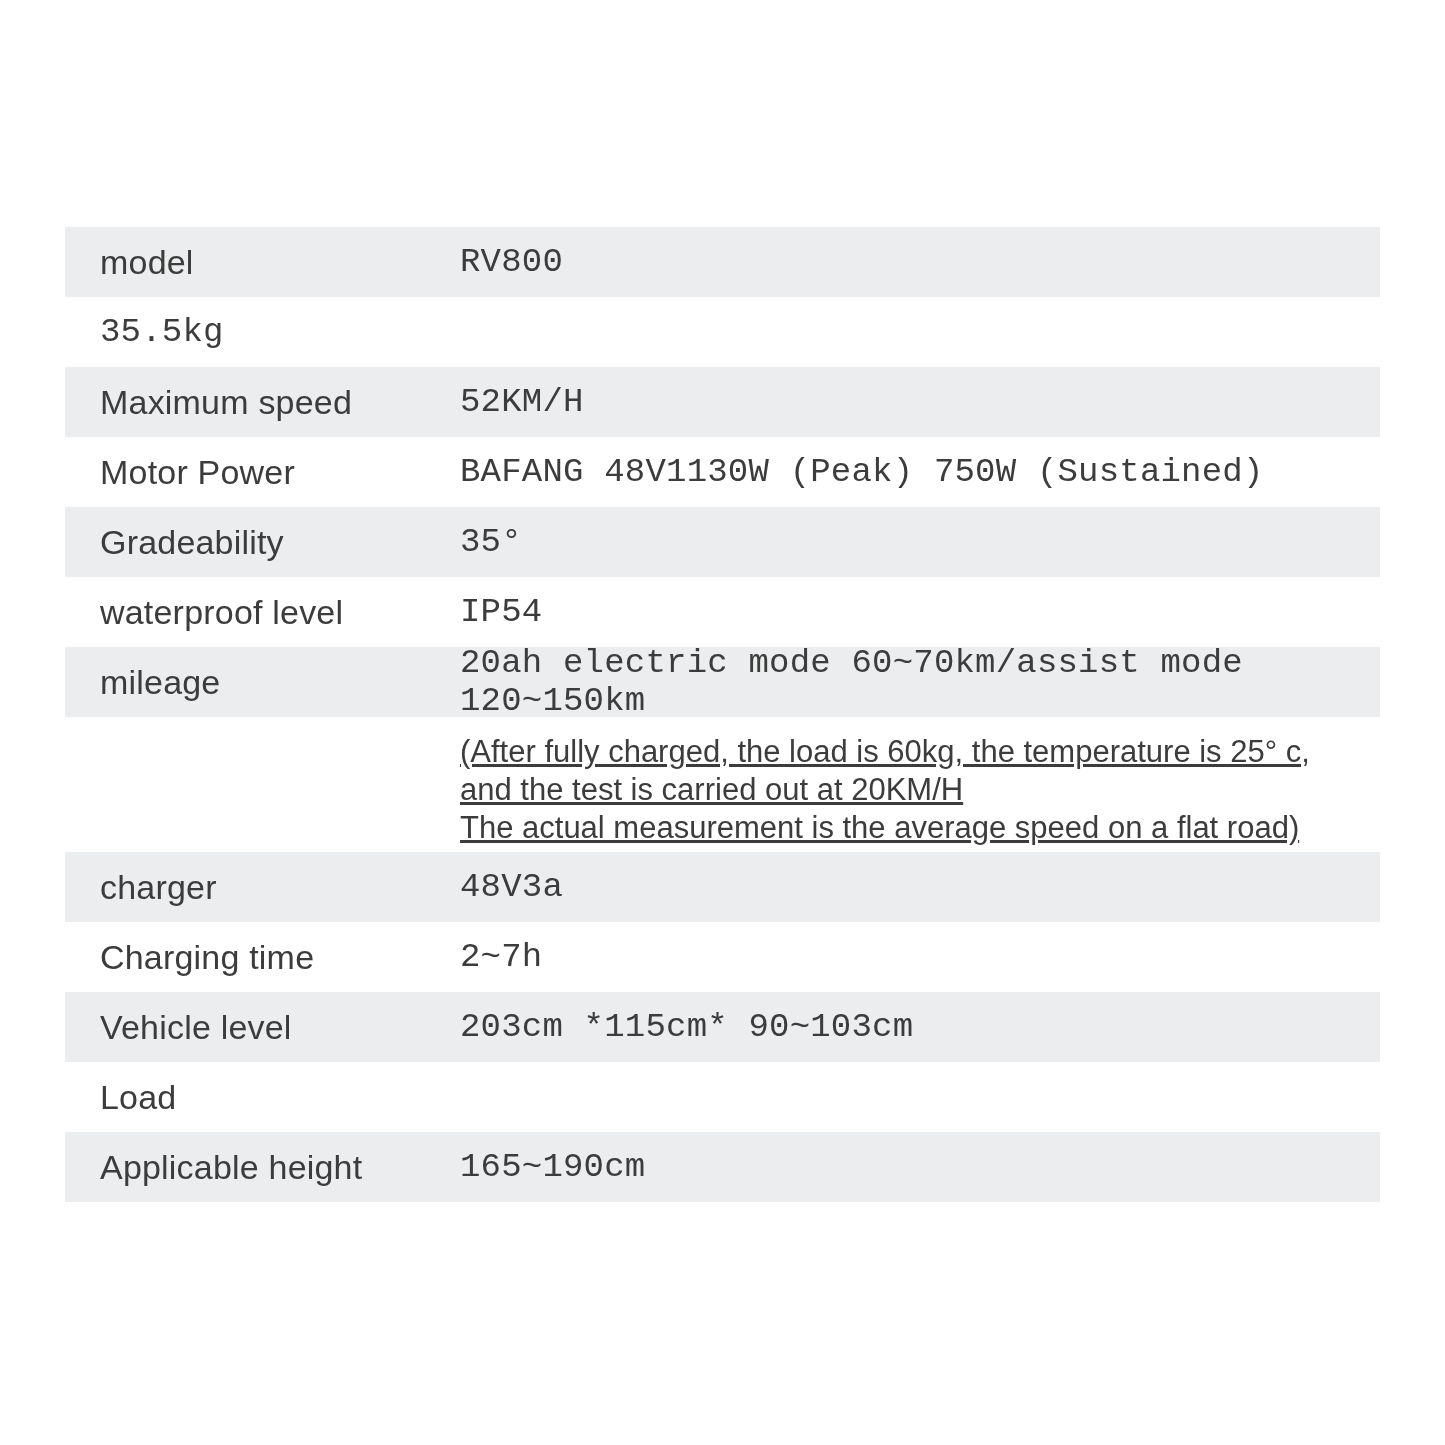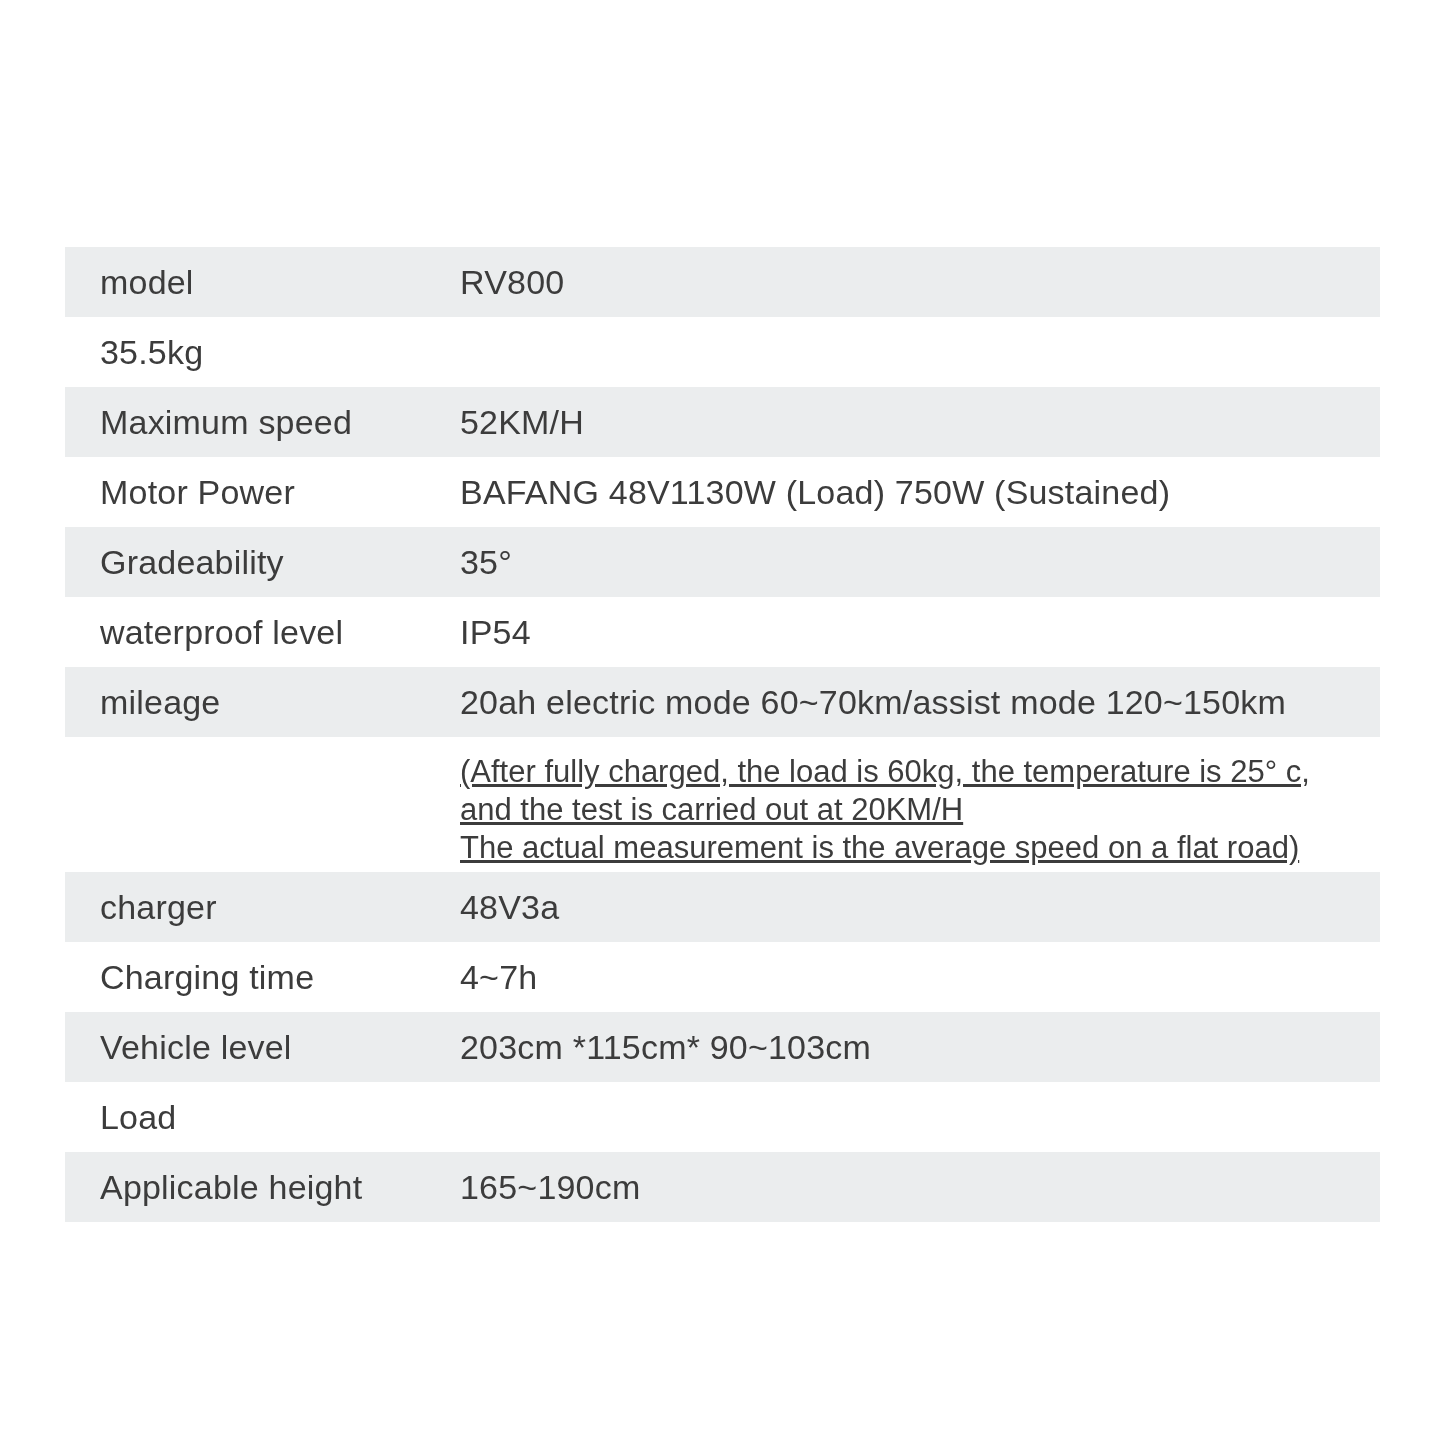--- a/index.html
+++ b/index.html
@@ -9,21 +9,21 @@
   }
   body {
     position: relative;
     width: 1445px;
     height: 1445px;
     font-family: "Liberation Sans", "DejaVu Sans", sans-serif;
     color: #3c3c3c;
   }
   .spec-table {
     position: absolute;
-    top: 247px;
+    top: 227px;
     left: 65px;
     width: 1315px;
   }
   .row {
     display: flex;
     align-items: center;
     height: 70px;
     padding-left: 35px;
     box-sizing: border-box;
     font-size: 34px;
@@ -32,20 +32,21 @@
   .row.shaded {
     background: #ebedee;
   }
   .row .label {
     flex: none;
     width: 360px;
   }
   .row .value {
     flex: 1;
     padding-right: 2px;
+    font-family: Liberation Mono, monospace;
   }
   .note {
     box-sizing: border-box;
     height: 135px;
     padding: 16px 10px 10px 395px;
     font-size: 31px;
     line-height: 38px;
     background: #ffffff;
     text-decoration: underline;
   }
@@ -64,21 +65,21 @@
     <div class="value">35.5kg</div>
   </div>
 
   <div class="row shaded">
     <div class="label">Maximum speed</div>
     <div class="value">52KM/H</div>
   </div>
 
   <div class="row">
     <div class="label">Motor Power</div>
-    <div class="value">BAFANG 48V1130W (Load) 750W (Sustained)</div>
+    <div class="value">BAFANG 48V1130W (Peak) 750W (Sustained)</div>
   </div>
 
   <div class="row shaded">
     <div class="label">Gradeability</div>
     <div class="value">35°</div>
   </div>
 
   <div class="row">
     <div class="label">waterproof level</div>
     <div class="value">IP54</div>
@@ -95,21 +96,21 @@
     <div>The actual measurement is the average speed on a flat road)</div>
   </div>
 
   <div class="row shaded">
     <div class="label">charger</div>
     <div class="value">48V3a</div>
   </div>
 
   <div class="row">
     <div class="label">Charging time</div>
-    <div class="value">4~7h</div>
+    <div class="value">2~7h</div>
   </div>
 
   <div class="row shaded">
     <div class="label">Vehicle level</div>
     <div class="value">203cm *115cm* 90~103cm</div>
   </div>
 
   <div class="row">
     <div class="label">Load</div>
   </div>

